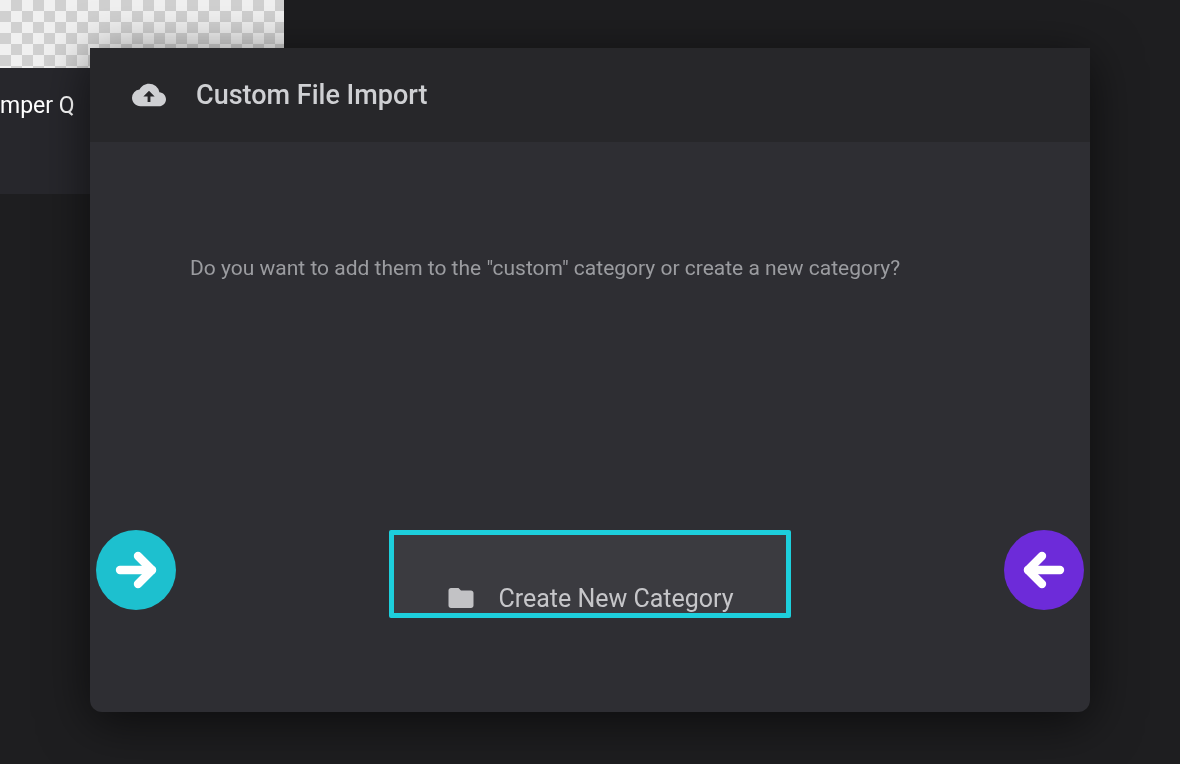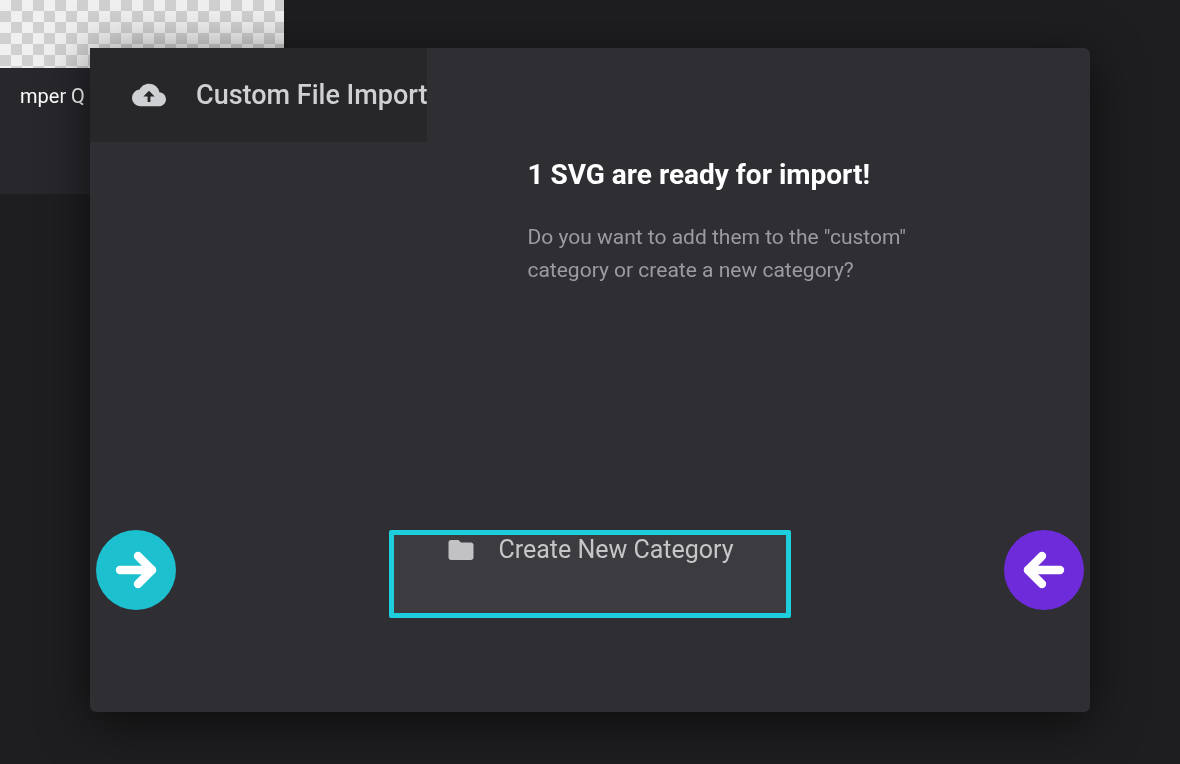--- a/index.html
+++ b/index.html
@@ -23,33 +23,32 @@
         linear-gradient(45deg, transparent 75%, #d0d0d0 75%),
         linear-gradient(-45deg, transparent 75%, #d0d0d0 75%);
       background-size: 22px 22px;
       background-position: 0 0, 0 11px, 11px -11px, -11px 0;
     }
     .bg-strip {
       position: absolute; left: 0; top: 68px; width: 284px; height: 126px;
       background: #27272c;
     }
     .bg-label {
-      position: absolute; left: 0; top: 84px; width: 100px; height: 38px;
-      color: #ffffff; font-size: 20px; font-weight: 400;
+      position: absolute; left: 0; top: 92px; width: 100px; height: 38px;
+      color: #ffffff; font-size: 23px; font-weight: 400;
       white-space: nowrap;
-      padding-left: 20px;
     }
 
     
     .modal {
       position: absolute; left: 90px; top: 48px; width: 1000px; height: 664px;
       background: #2e2e33;
-      border-radius: 6px;
+      border-radius: 12px;
       box-shadow: 0 10px 50px rgba(0,0,0,.6);
-      display: flex; flex-direction: row;
+      display: flex; flex-direction: column;
     }
 
     
     .modal-header {
       height: 94px; background: #27272a;
       display: flex; align-items: center;
       padding-left: 42px; gap: 30px;
     }
     .cloud-icon { width: 34px; height: 34px; color: #cfd0d3; flex-shrink: 0; }
     .cloud-icon svg { width: 100%; height: 100%; display: block; fill: currentColor; }
@@ -63,21 +62,21 @@
     .description { font-size: 21px; font-weight: 400; color: #9b9ca0; line-height: 1.55; max-width: 780px; }
 
     
     .actions {
       position: absolute; left: 0; bottom: 94px; width: 100%;
       display: flex; justify-content: center; gap: 10px;
     }
     .action-btn {
       width: 402px; height: 88px;
       background: #3b3b40;
-      display: flex; align-items: flex-start; justify-content: center; gap: 22px;
+      display: flex; align-items: flex-end; justify-content: center; gap: 22px;
       cursor: pointer;
       border-radius: 2px;
     }
     .action-btn.teal  { border: 5px solid #1dcfdc; }
     .action-btn.purple{ border: 5px solid #6d2bd9; }
     .action-btn .icon { color: #c2c2c5; display: flex; }
     .action-btn .icon svg { width: 30px; height: 30px; fill: currentColor; }
     .action-btn .icon.plus svg { width: 28px; height: 28px; stroke: currentColor; stroke-width: 2.8; fill: none; }
     .action-btn .label { font-size: 25px; font-weight: 400; color: #c6c6c9; }
 
@@ -103,21 +102,20 @@
   <div class="modal-header">
     <span class="cloud-icon">
       <svg viewBox="0 0 24 24">
           <path d="M19.35 10.04A7.49 7.49 0 0 0 12 4C9.11 4 6.6 5.64 5.35 8.04A5.994 5.994 0 0 0 0 14c0 3.31 2.69 6 6 6h13c2.76 0 5-2.24 5-5 0-2.64-2.05-4.78-4.65-4.96zM13 13v4h-2v-4H8l4-4 4 4h-3z"></path>
         </svg>
     </span>
     <span class="modal-title">Custom File Import</span>
   </div>
 
   <div class="modal-body">
-    <div class="headline">1 SVG are ready for import!</div>
     <div class="description">Do you want to add them to the "custom" category or create a new category?</div>
   </div>
 
   <div class="actions">
     <div class="action-btn teal">
       <span class="icon">
         <svg viewBox="0 0 24 24">
             <path d="M10 4H4c-1.1 0-2 .9-2 2v12c0 1.1.9 2 2 2h16c1.1 0 2-.9 2-2V8c0-1.1-.9-2-2-2h-8l-2-2z"></path>
           </svg>
       </span>

